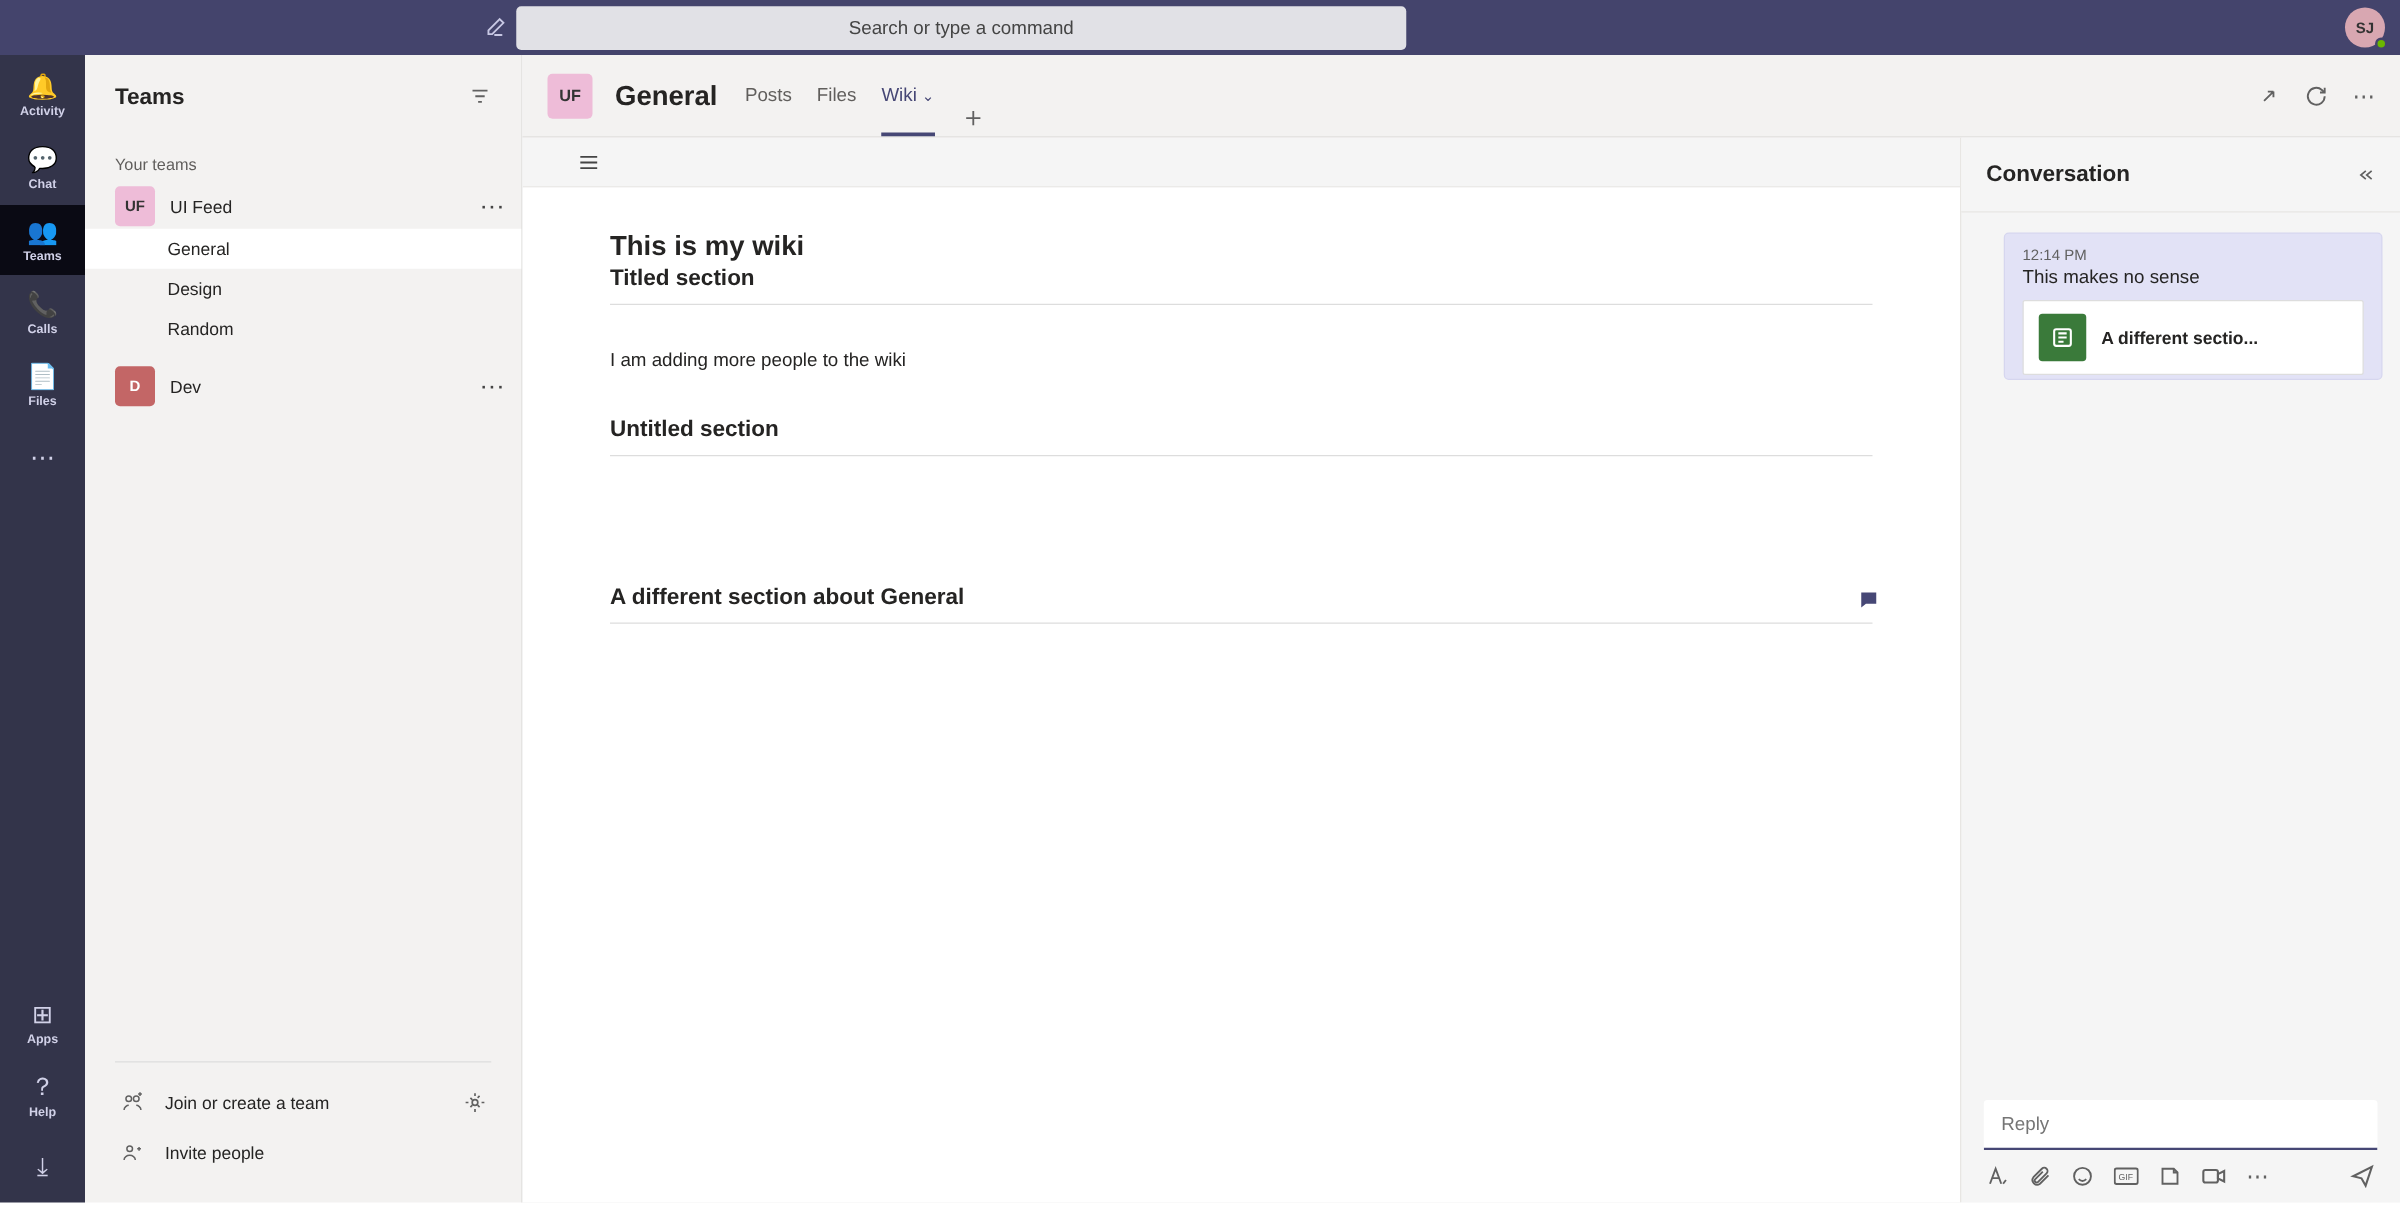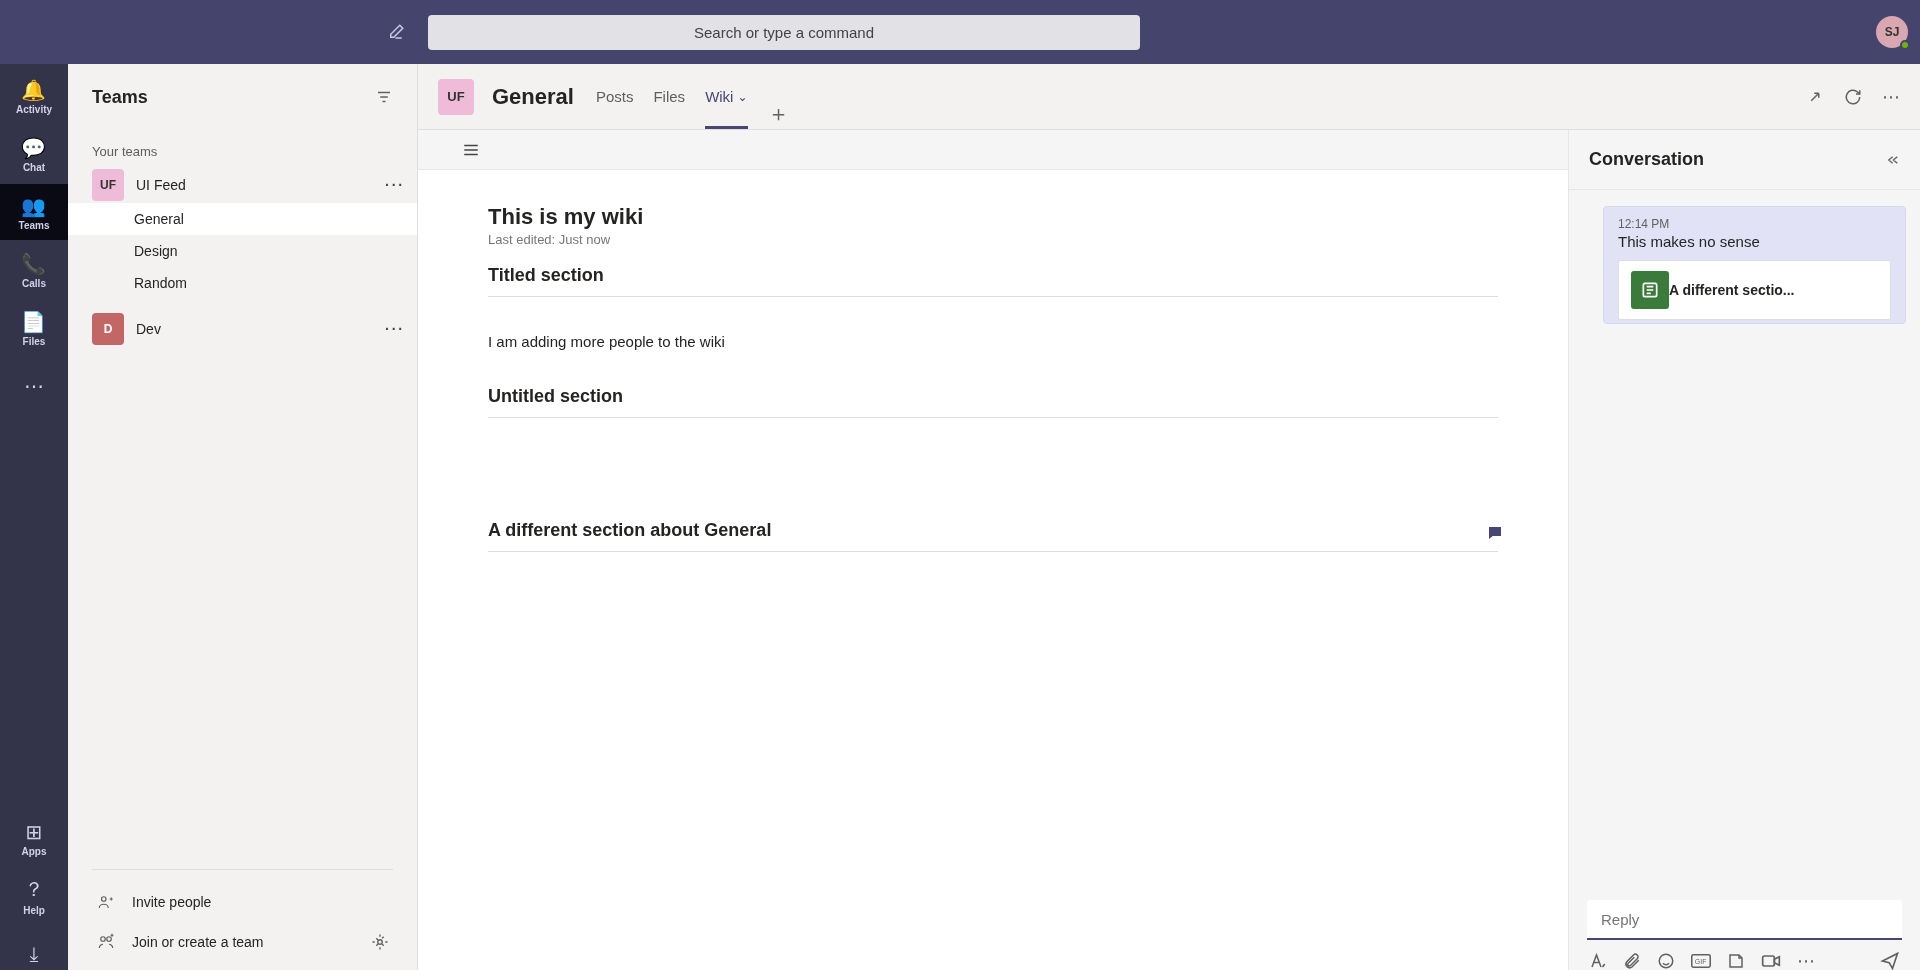--- a/index.html
+++ b/index.html
@@ -1,20 +1,20 @@
 <!DOCTYPE html>
 <html><head>
 <meta charset="utf-8">
 <style>
 * { box-sizing: border-box; margin: 0; padding: 0; }
 html, body { height: 100%; }
 body { font-family: "Segoe UI", -apple-system, BlinkMacSystemFont, sans-serif; font-size: 14px; color: #252423; overflow: hidden; }
 
 
-.titlebar { height: 64px; background: #44446C; display: flex; align-items: center; position: relative; gap: 16px; }
+.titlebar { height: 44px; background: #44446C; display: flex; align-items: center; position: relative; gap: 1px; }
 .titlebar-compose { width: 32px; height: 32px; display:flex; align-items:center; justify-content:center; margin-left: 380px; color: #C8C8E4; cursor: pointer; }
 .searchbox { flex: 0 0 712px; height: 35px; background: #E1E1E6; border-radius: 4px; display:flex; align-items:center; justify-content:center; color:#444; font-size: 15px; }
 .spacer { flex: 1; }
 .avatar-badge { width: 32px; height: 32px; border-radius:50%; background:#D8A7B1; display:flex; align-items:center; justify-content:center; color:#333; font-size:12px; font-weight:600; margin-right: 12px; position:relative; cursor:pointer;}
 .presence-dot { width:10px; height:10px; border-radius:50%; background:#6BB700; border:2px solid #44446C; position:absolute; bottom:-2px; right:-2px; }
 
 
 .app { display:flex; height: calc(100% - 52px); }
 
 
@@ -75,21 +75,21 @@
 .wiki-section .conv-indicator { position:absolute; right:-6px; top:4px; cursor:pointer; }
 
 
 .conv-col { width:352px; display:flex; flex-direction:column; border-left:1px solid #e8e6e3; background:#F5F5F5;}
 .conv-header { height:60px; display:flex; align-items:center; padding:0 20px; font-size:18px; font-weight:700; border-top:0; border-bottom:1px solid #e8e6e3; background:#F5F5F5;}
 .conv-header .close-conv { margin-left:auto; cursor:pointer; color:#616161; font-size:16px;}
 .conv-messages { flex:1; overflow:auto; padding:12px 14px;}
 .msg-card { background:#E2E2F6; border:1px solid #d6d6ef; border-radius:4px; padding:10px 14px 3px; margin:4px 0 10px 20px;}
 .msg-time { font-size:12px; color:#616161; margin-bottom:2px;}
 .msg-text { font-size:15px; color:#252423; margin-bottom:10px;}
-.msg-ref { background:#fff; border:1px solid #ddd; border-radius:2px; padding:10px 12px; display:flex; align-items:center; }
+.msg-ref { background:#fff; border:1px solid #ddd; border-radius:2px; padding:10px 12px; display:flex; align-items:center; gap:12px;}
 .msg-ref-icon { width:38px; height:38px; background:#3A7A3A; border-radius:3px; display:flex; align-items:center; justify-content:center; color:#fff;}
 .msg-ref-label { font-size:14px; font-weight:600; white-space:nowrap; overflow:hidden; text-overflow:ellipsis; max-width:160px;}
 .compose-area { padding:4px 18px 10px;}
 .reply-box { height:40px; border:none; border-bottom:2px solid #464775; background:#fff; width:100%; padding:0 14px; font-size:15px; color:#3b82f6; outline:none; border-radius:3px 3px 0 0;}
 .compose-toolbar { display:flex; align-items:center; gap:16px; padding:10px 2px 0; color:#616161; }
 .compose-toolbar .send { margin-left:auto; }
 .compose-toolbar span { cursor:pointer; font-size:18px;}
 
 
 svg { display:block; }
@@ -189,43 +189,43 @@
         </div>
       <span>Dev</span>
       <span class="team-more">···</span>
     </div>
 
     <div class="teams-footer">
       <div class="footer-divider"></div>
       <div class="footer-row">
         <span class="footer-icon">
           <svg width="18" height="18" viewBox="0 0 24 24" fill="none" stroke="currentColor" stroke-width="1.6">
-              <circle cx="9" cy="8" r="3"></circle>
-              <path d="M3 20c0-3 3-5 6-5s6 2 6 5"></path>
-              <path d="M17 8h4M19 6v4"></path>
-            </svg>
-        </span>
-        <span>Invite people</span>
-      </div>
-      <div class="footer-row">
-        <span class="footer-icon">
-          <svg width="18" height="18" viewBox="0 0 24 24" fill="none" stroke="currentColor" stroke-width="1.6">
               <circle cx="8" cy="8" r="3"></circle>
               <circle cx="16" cy="8" r="3"></circle>
               <path d="M3 20c0-3 3-5 5-5M21 20c0-3-3-5-5-5"></path>
               <path d="M18 3h4M20 1v4"></path>
             </svg>
         </span>
         <span>Join or create a team</span>
         <span class="gear-right">
           <svg width="18" height="18" viewBox="0 0 24 24" fill="none" stroke="currentColor" stroke-width="1.8">
               <circle cx="12" cy="12" r="3"></circle>
               <path d="M12 2v3m0 14v3m10-10h-3M5 12H2m14.9-7.1l-2.1 2.1M9.2 14.8l-2.1 2.1m9.8 0l-2.1-2.1M9.2 9.2L7.1 7.1"></path>
             </svg>
         </span>
+      </div>
+      <div class="footer-row">
+        <span class="footer-icon">
+          <svg width="18" height="18" viewBox="0 0 24 24" fill="none" stroke="currentColor" stroke-width="1.6">
+              <circle cx="9" cy="8" r="3"></circle>
+              <path d="M3 20c0-3 3-5 6-5s6 2 6 5"></path>
+              <path d="M17 8h4M19 6v4"></path>
+            </svg>
+        </span>
+        <span>Invite people</span>
       </div>
     </div>
   </div>
 
   <div class="content">
     <div class="chan-header">
       <div class="chan-avatar">
           <span>UF</span>
         </div>
       <div class="chan-title">General</div>
@@ -262,21 +262,20 @@
       <div class="wiki-col">
         <div class="wiki-toolbar">
           <span class="hamburger">
             <svg width="18" height="14" viewBox="0 0 24 18" fill="none" stroke="currentColor" stroke-width="2">
                 <path d="M3 3h18M3 9h18M3 15h18"></path>
               </svg>
           </span>
         </div>
         <div class="wiki-page">
           <div class="wiki-title">This is my wiki</div>
-          <div class="wiki-edited">Last edited: Just now</div>
 
           <div class="wiki-section">
             <div class="wiki-section-title" style="padding-bottom:10px;">Titled section</div>
           </div>
           <div class="wiki-section-body">I am adding more people to the wiki</div>
 
           <div class="wiki-section">
             <div class="wiki-section-title">Untitled section</div>
           </div>
           <div class="wiki-section-body"></div>

